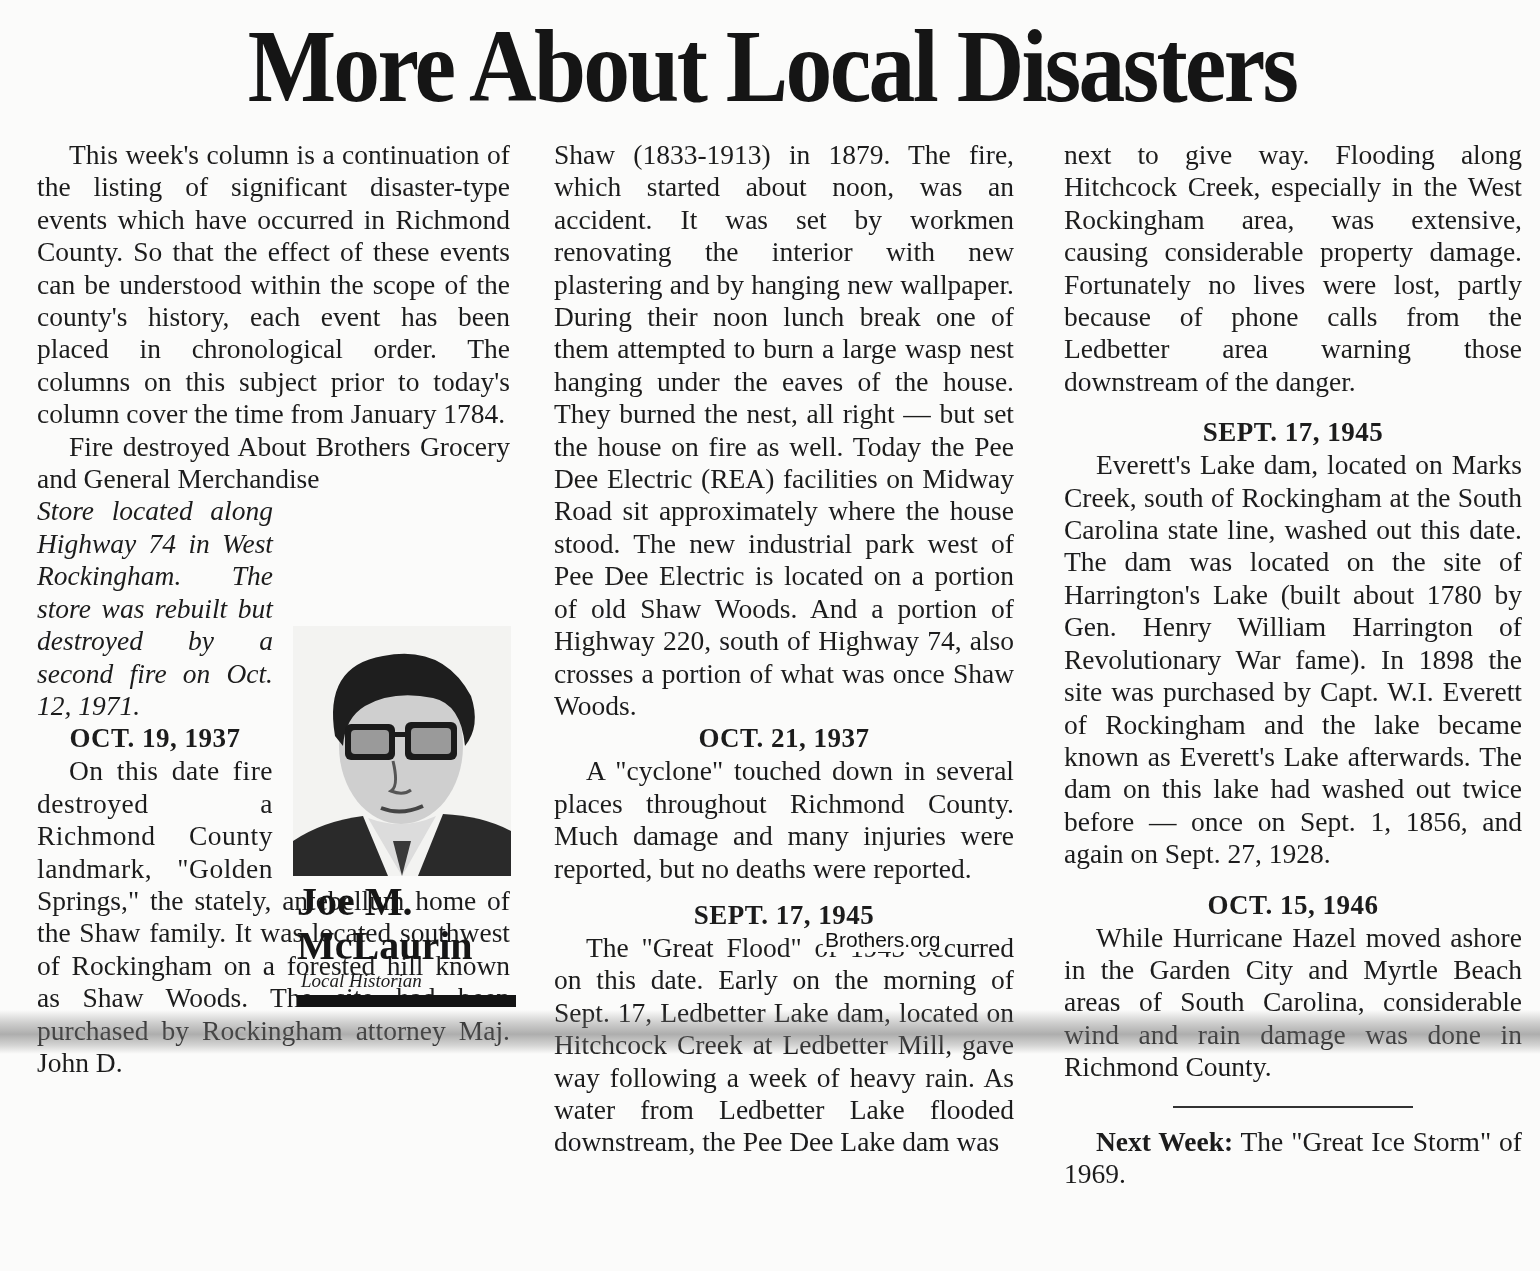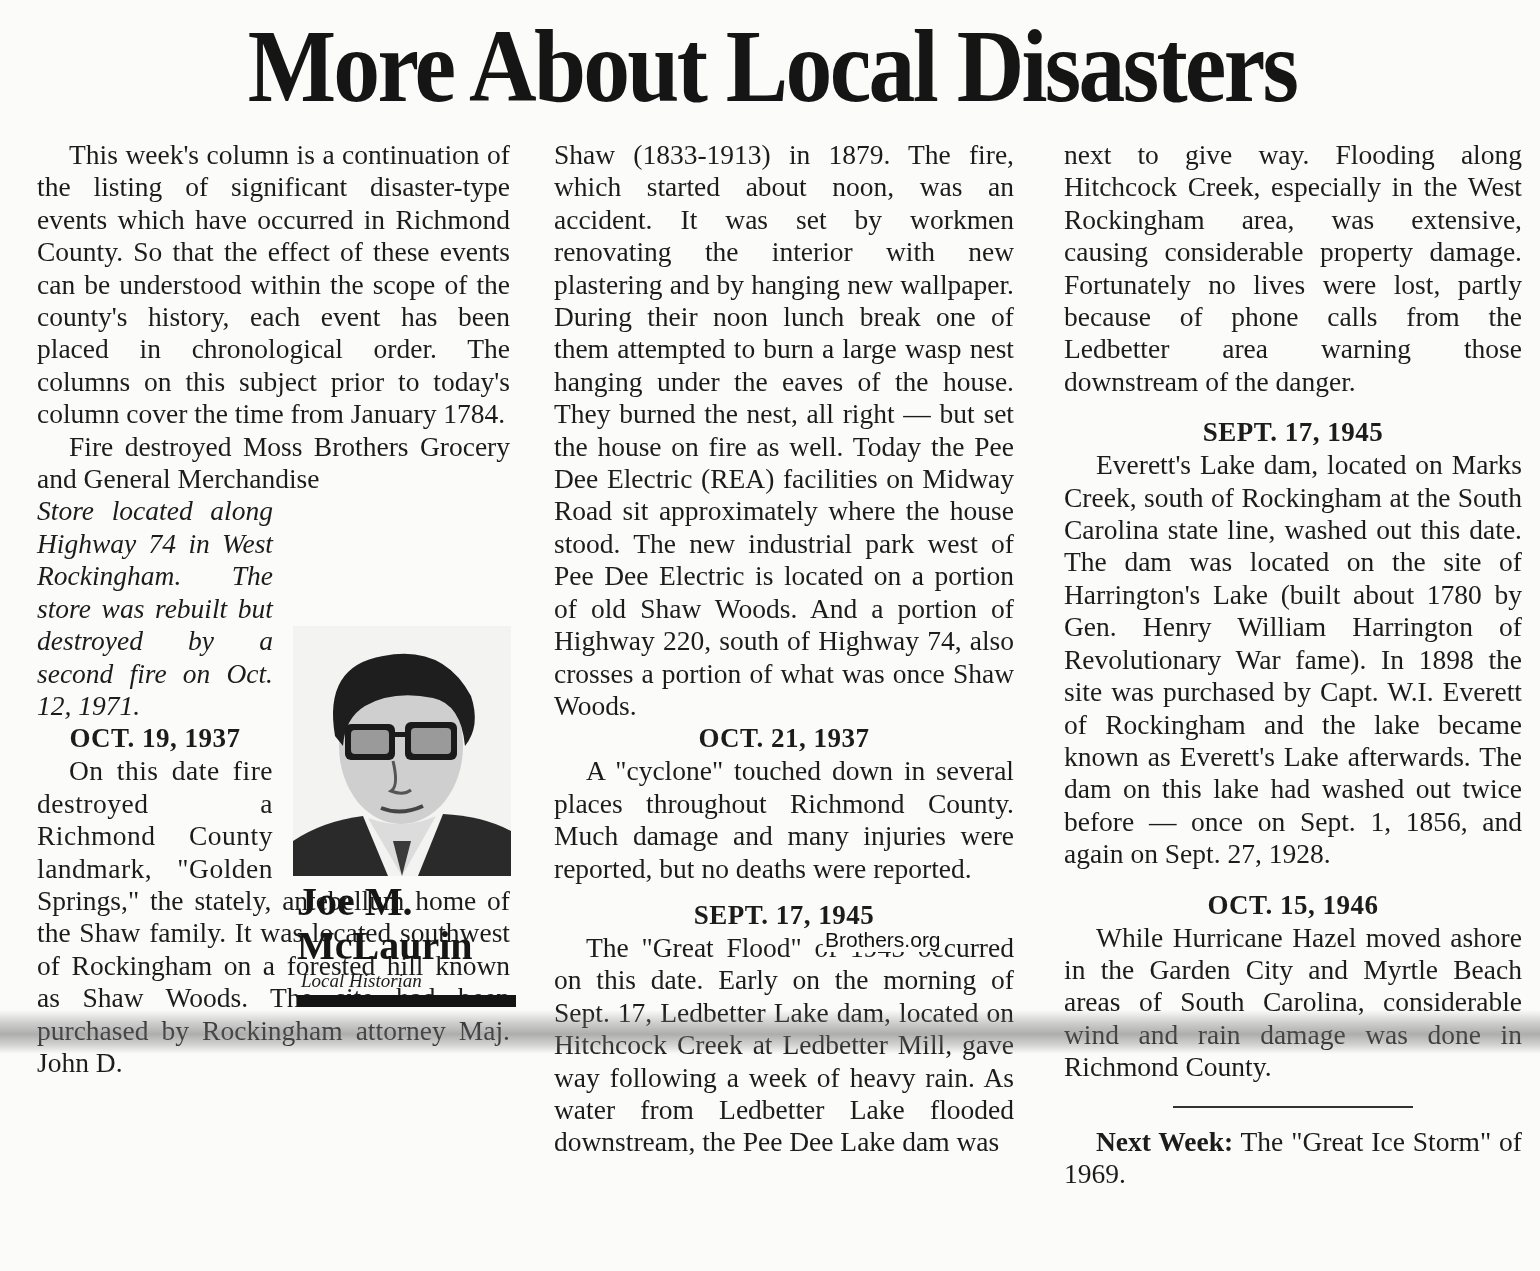--- a/index.html
+++ b/index.html
@@ -69,21 +69,21 @@
   }
   .next-week b { font-weight: bold; }
 </style>
 </head>
 <body>
 
 <div class="headline">More About Local Disasters</div>
 
 <div class="col col1">
   <p>This week's column is a continuation of the listing of significant disaster-type events which have occurred in Richmond County. So that the effect of these events can be understood within the scope of the county's history, each event has been placed in chronological order. The columns on this subject prior to today's column cover the time from January 1784.</p>
-  <p class="wide">Fire destroyed Moss Brothers Grocery and General Merchandise</p>
+  <p class="wide">Fire destroyed About Brothers Grocery and General Merchandise</p>
   <p class="noindent narrow" style="text-align-last:left;font-style:italic;">Store located along Highway 74 in West Rockingham. The store was rebuilt but destroyed by a second fire on Oct. 12, 1971.</p>
   <div class="dateline narrow-last" style="text-align:center;">OCT. 19, 1937</div>
   <p class="narrow" style="letter-spacing:0.5px;">On this date fire destroyed a Richmond County landmark, "Golden</p>
   <p class="noindent wide" style="text-align-last:left;">Springs," the stately, antebellum home of the Shaw family. It was located southwest of Rockingham on a forested hill known as Shaw Woods. The site had been purchased by Rockingham attorney Maj. John D.</p>
 </div>
 
 <div class="photo">
   <svg width="218" height="250" viewBox="0 0 218 250">
     <rect x="0" y="0" width="218" height="250" fill="#f3f3f1"></rect>
 

